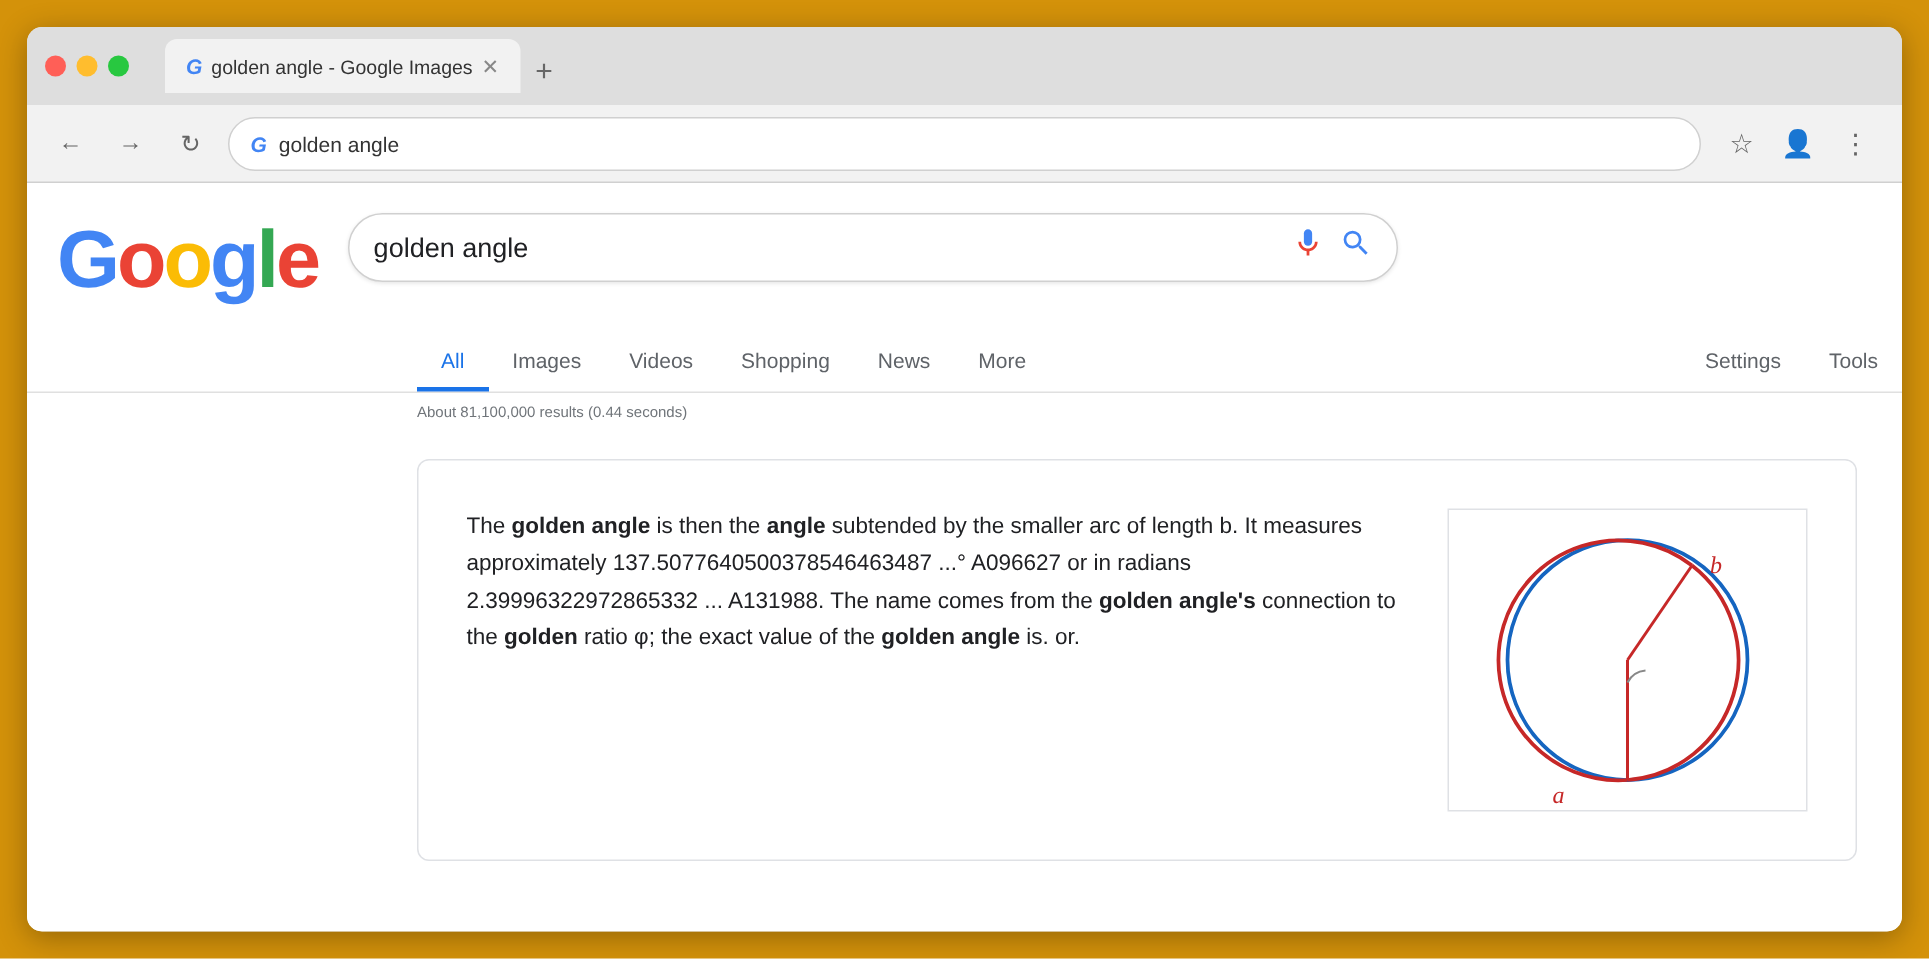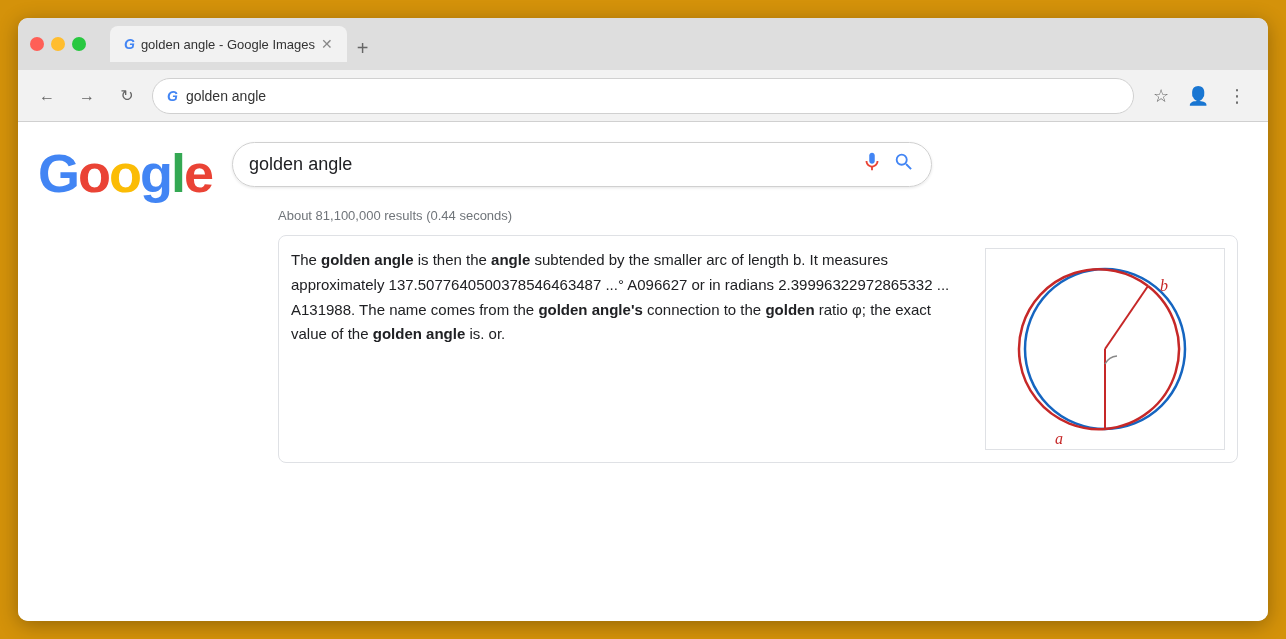--- a/index.html
+++ b/index.html
@@ -239,30 +239,30 @@
       border-bottom: 3px solid #1A73E8;
       font-weight: normal;
     }
     .tab-spacer { flex: 1; }
     .tab-settings, .tab-tools {
       margin-left: auto;
     }
 
     .results-info {
       padding: 8px 0 12px 260px;
-      font-size: 13px;
+      font-size: 10px;
       color: #70757A;
     }
 
     
     .featured-snippet {
-      margin: 0 30px 20px 260px;
+      margin: 13px 30px 20px 260px;
       border: 1px solid #DFE1E5;
       border-radius: 8px;
-      padding: 12px;
+      padding: 32px;
       display: flex;
       gap: 20px;
       min-height: 220px;
     }
     .snippet-text {
       flex: 1;
       font-size: 15px;
       line-height: 1.65;
       color: #202124;
     }
@@ -342,20 +342,31 @@
           </span>
           <span class="search-icon">
             <svg width="22" height="22" viewBox="0 0 24 24">
               <path d="M15.5 14h-.79l-.28-.27A6.471 6.471 0 0 0 16 9.5 6.5 6.5 0 1 0 9.5 16c1.61 0 3.09-.59 4.23-1.57l.27.28v.79l5 4.99L20.49 19l-4.99-5zm-6 0C7.01 14 5 11.99 5 9.5S7.01 5 9.5 5 14 7.01 14 9.5 11.99 14 9.5 14z" fill="#4285F4"></path>
             </svg>
           </span>
         </div>
       </div>
     </div>
 
+    <div class="search-tabs">
+      <div class="tab-item active">All</div>
+      <div class="tab-item">Images</div>
+      <div class="tab-item">Videos</div>
+      <div class="tab-item">Shopping</div>
+      <div class="tab-item">News</div>
+      <div class="tab-item">More</div>
+      <div class="tab-spacer"></div>
+      <div class="tab-item tab-settings">Settings</div>
+      <div class="tab-item tab-tools">Tools</div>
+    </div>
 
     <div class="results-info">About 81,100,000 results (0.44 seconds)</div>
 
     <div class="featured-snippet">
       <div class="snippet-text">
         The <strong>golden angle</strong> is then the <strong>angle</strong> subtended by the smaller arc of length b. It measures approximately 137.5077640500378546463487 ...° A096627 or in radians 2.39996322972865332 ... A131988. The name comes from the <strong>golden angle's</strong> connection to the <strong>golden</strong> ratio φ; the exact value of the <strong>golden angle</strong> is. or.
       </div>
       <div class="snippet-image">
 
         <svg class="golden-angle-diagram" viewBox="0 0 220 200">

